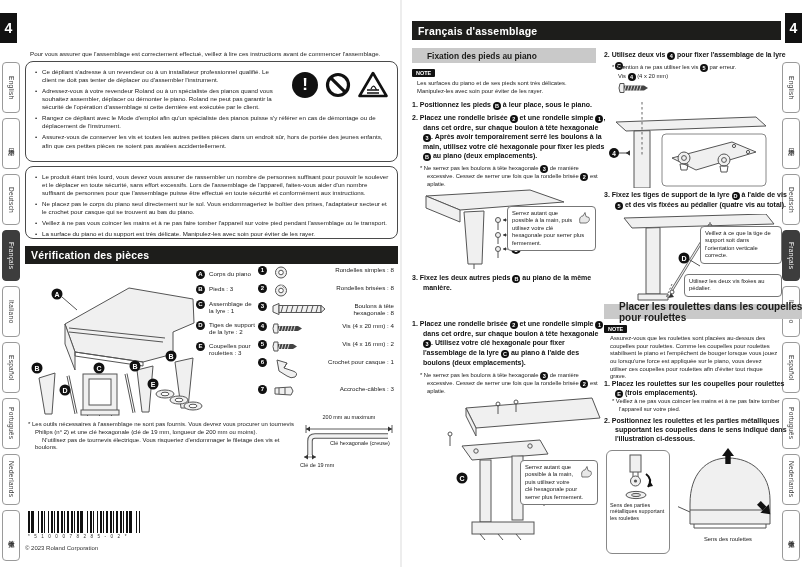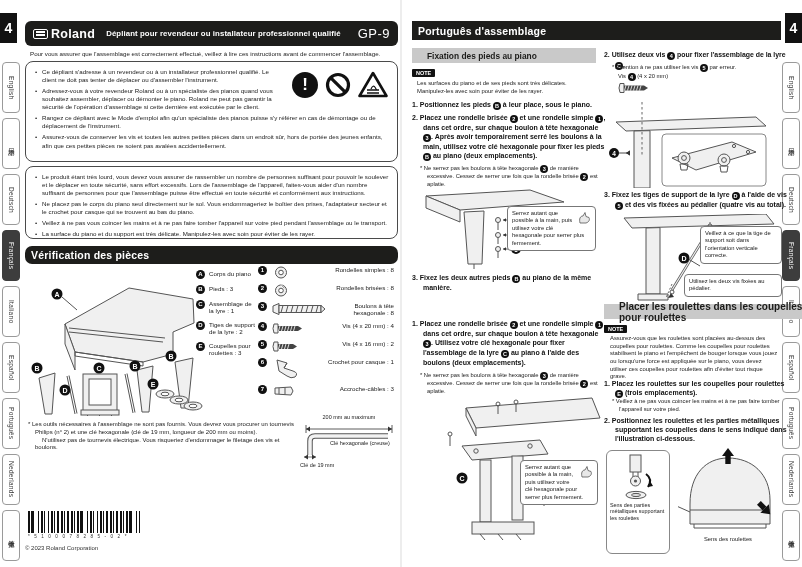--- a/index.html
+++ b/index.html
@@ -140,29 +140,20 @@
         <span>Português</span>
       </div>
     <div class="ltab">
         <span>Nederlands</span>
       </div>
     <div class="ltab">
         <span>简体中文</span>
       </div>
   </div>
 
-  <div class="abs hbar">
-    <span class="logo-box">
-        <i></i>
-        <i></i>
-      </span>
-    <span class="logo-word">Roland</span>
-    <span class="h-title">Dépliant pour revendeur ou installateur professionnel qualifié</span>
-    <span class="h-model">GP-9</span>
-  </div>
   <div class="abs subtitle">Pour vous assurer que l'assemblage est correctement effectué, veillez à lire ces instructions avant de commencer l'assemblage.</div>
 
   <div class="abs sbox" id="box1" style="top:61px;height:101px;">
     <div class="abs warnicons">
       <div class="icn-excl">!</div>
       <svg width="26" height="26" viewBox="0 0 26 26">
         <circle cx="13" cy="13" r="10.5" fill="none" stroke="#111" stroke-width="3.2"></circle>
         <line x1="5.8" y1="5.8" x2="20.2" y2="20.2" stroke="#111" stroke-width="3.2"></line>
       </svg>
       <svg width="30" height="27" viewBox="0 0 30 27">
@@ -181,21 +172,21 @@
 
   <div class="abs sbox" style="top:166px;height:73px;">
     <ul>
       <li>Le produit étant très lourd, vous devez vous assurer de rassembler un nombre de personnes suffisant pour pouvoir le soulever et le déplacer en toute sécurité, sans effort excessifs. Lors de l'assemblage de l'appareil, faites-vous aider d'un nombre suffisant de personnes pour que l'assemblage puisse être effectué en toute sécurité et conformément aux instructions.</li>
       <li>Ne placez pas le corps du piano seul directement sur le sol. Vous endommageriez le boîtier des prises, l'adaptateur secteur et le crochet pour casque qui se trouvent au bas du piano.</li>
       <li>Veillez à ne pas vous coincer les mains et à ne pas faire tomber l'appareil sur votre pied pendant l'assemblage ou le transport.</li>
       <li>La surface du piano et du support est très délicate. Manipulez-les avec soin pour éviter de les rayer.</li>
     </ul>
   </div>
 
-  <div class="abs sech" style="left:25px;top:246px;width:373px;height:18px;border-radius:7px;">
+  <div class="abs sech" style="left:25px;top:246px;width:373px;height:18px;">
     <span>Vérification des pièces</span>
   </div>
 
   <svg class="abs" style="left:25px;top:266px;" width="190" height="150" viewBox="0 0 190 150">
     <path class="fillg" d="M40,58 L104,22 L168,33 L169,57 L148,66 L148,88 L118,96 L50,86 Z"></path>
     <path class="fillg" d="M40,58 L40,78 L50,104 L50,86 Z"></path>
     <path class="thin" d="M44,62 L140,72 M44,66 L138,76 M50,86 L118,96 L118,100 L50,90 Z"></path>
     <circle cx="32" cy="28" r="5.5" fill="#111"></circle>
       <text x="32" y="30.5" font-size="7" font-weight="bold" fill="#fff" text-anchor="middle">A</text>
     <line class="thin" x1="37" y1="31" x2="52" y2="44"></line>
@@ -340,21 +331,21 @@
     <div class="tinylbl" style="margin-top:1px;">Clé de 19 mm</div>
   </div>
 
   <div class="abs" style="left:28px;top:511px;">
     <div class="barcode"></div>
     <div class="bdigits">* 5 1 0 0 0 7 8 2 8 5 - 0 2 *</div>
   </div>
   <div class="abs" style="left:25px;top:545px;font-size:6px;color:#333;">© 2023 Roland Corporation</div>
 
   <div class="abs sech" style="left:412px;top:21px;width:369px;height:19px;">
-    <span>Português d'assemblage</span>
+    <span>Français d'assemblage</span>
   </div>
 
   <div class="abs subh" style="left:412px;top:48px;width:184px;height:15px;">
     <span>Fixation des pieds au piano</span>
   </div>
   <span class="abs notebadge" style="left:412px;top:69px;">NOTE</span>
   <div class="abs notetext" style="left:417px;top:80px;width:178px;">Les surfaces du piano et de ses pieds sont très délicates. Manipulez-les avec soin pour éviter de les rayer.</div>
   <div class="abs step" style="left:412px;top:100px;width:184px;">1. Positionnez les pieds <span class="ic">B</span> à leur place, sous le piano.</div>
   <div class="abs step" style="left:412px;top:113px;width:184px;">2. Placez une rondelle brisée <span class="ic">2</span> et une rondelle simple <span class="ic">1</span>, dans cet ordre, sur chaque boulon à tête hexagonale <span class="ic">3</span>. Après avoir temporairement serré les boulons à la main, utilisez votre clé hexagonale pour fixer les pieds <span class="ic">B</span> au piano (deux emplacements).</div>
   <div class="abs fn" style="left:420px;top:165px;width:174px;">* Ne serrez pas les boulons à tête hexagonale <span class="ic">3</span> de manière excessive. Cessez de serrer une fois que la rondelle brisée <span class="ic">2</span> est aplatie.</div>

